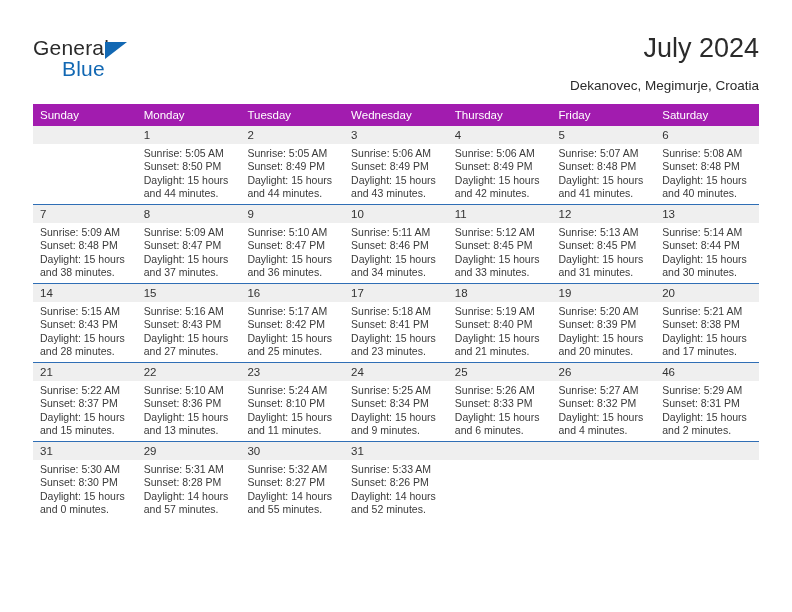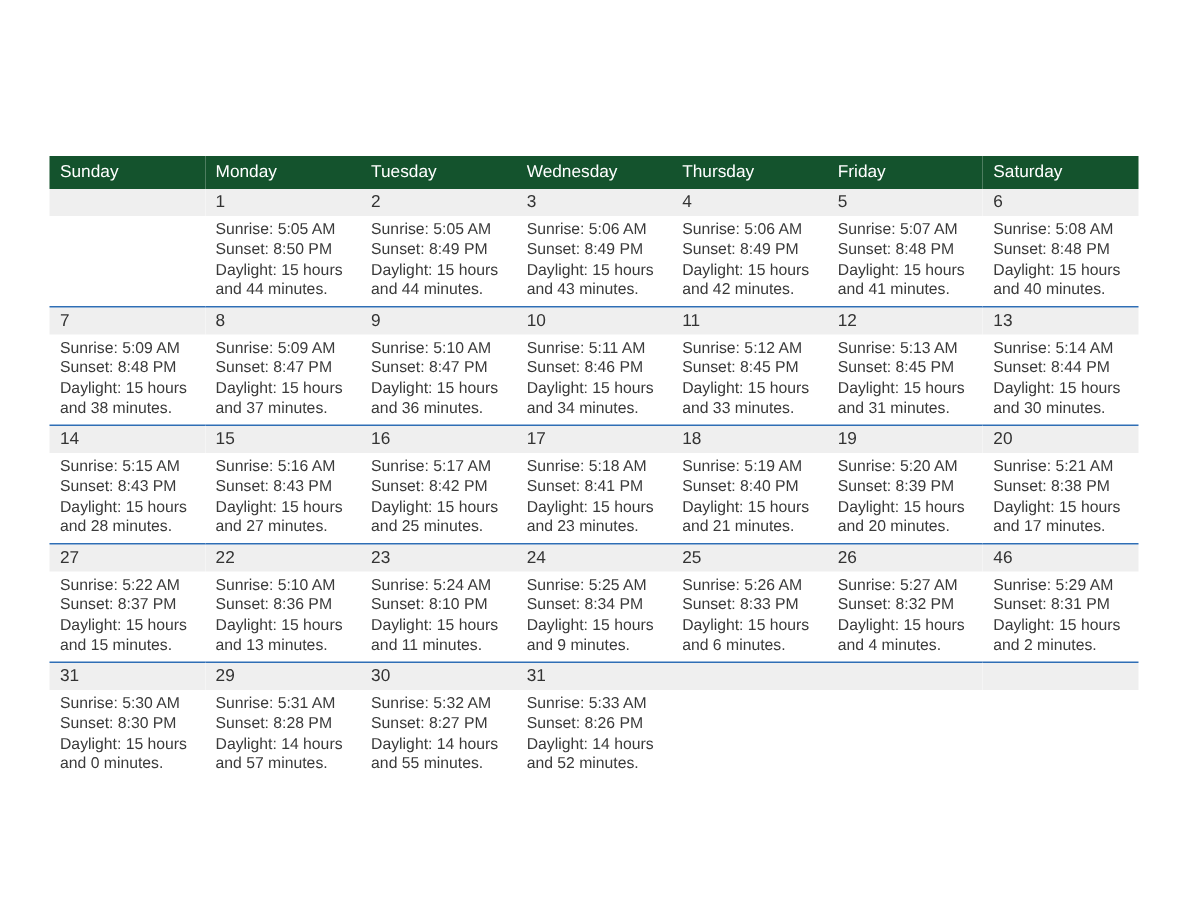--- a/index.html
+++ b/index.html
@@ -85,21 +85,21 @@
     left: 33px;
     top: 104px;
     width: 726px;
   }
   table.cal {
     border-collapse: collapse;
     width: 726px;
     table-layout: fixed;
   }
   table.cal th {
-    background: #14532d;
+    background: #a21caf;
     color: #ffffff;
     font-size: 11.5px;
     font-weight: normal;
     text-align: left;
     padding: 5px 0 5px 7px;
     height: 11px;
     border: none;
   }
   td.daycell {
     vertical-align: top;
@@ -130,20 +130,29 @@
     color: #3a3a3a;
   }
   .info div { white-space: nowrap; }
   .info.empty { visibility: hidden; }
 </style>
 </head>
 <body>
 
 <div class="page">
 
+  <div class="top">
+    <div class="logo">
+      <span class="logo-general">General</span>
+      <span class="logo-tri"></span>
+      <span class="logo-blue">Blue</span>
+    </div>
+    <div class="title">July 2024</div>
+    <div class="subtitle">Dekanovec, Megimurje, Croatia</div>
+  </div>
 
   <div class="calendar">
     <table class="cal">
       <thead>
         <tr>
           <th>Sunday</th>
           <th>Monday</th>
           <th>Tuesday</th>
           <th>Wednesday</th>
           <th>Thursday</th>
@@ -337,21 +346,21 @@
               <div class="info">
                 <div>Sunrise: 5:21 AM</div>
                 <div>Sunset: 8:38 PM</div>
                 <div>Daylight: 15 hours</div>
                 <div>and 17 minutes.</div>
               </div>
             </td>
           </tr>
           <tr>
             <td class="daycell weekstart-border">
-              <div class="datenum">27</div>
+              <div class="datenum">21</div>
               <div class="info">
                 <div>Sunrise: 5:22 AM</div>
                 <div>Sunset: 8:37 PM</div>
                 <div>Daylight: 15 hours</div>
                 <div>and 15 minutes.</div>
               </div>
             </td>
             <td class="daycell weekstart-border">
               <div class="datenum">22</div>
               <div class="info">

